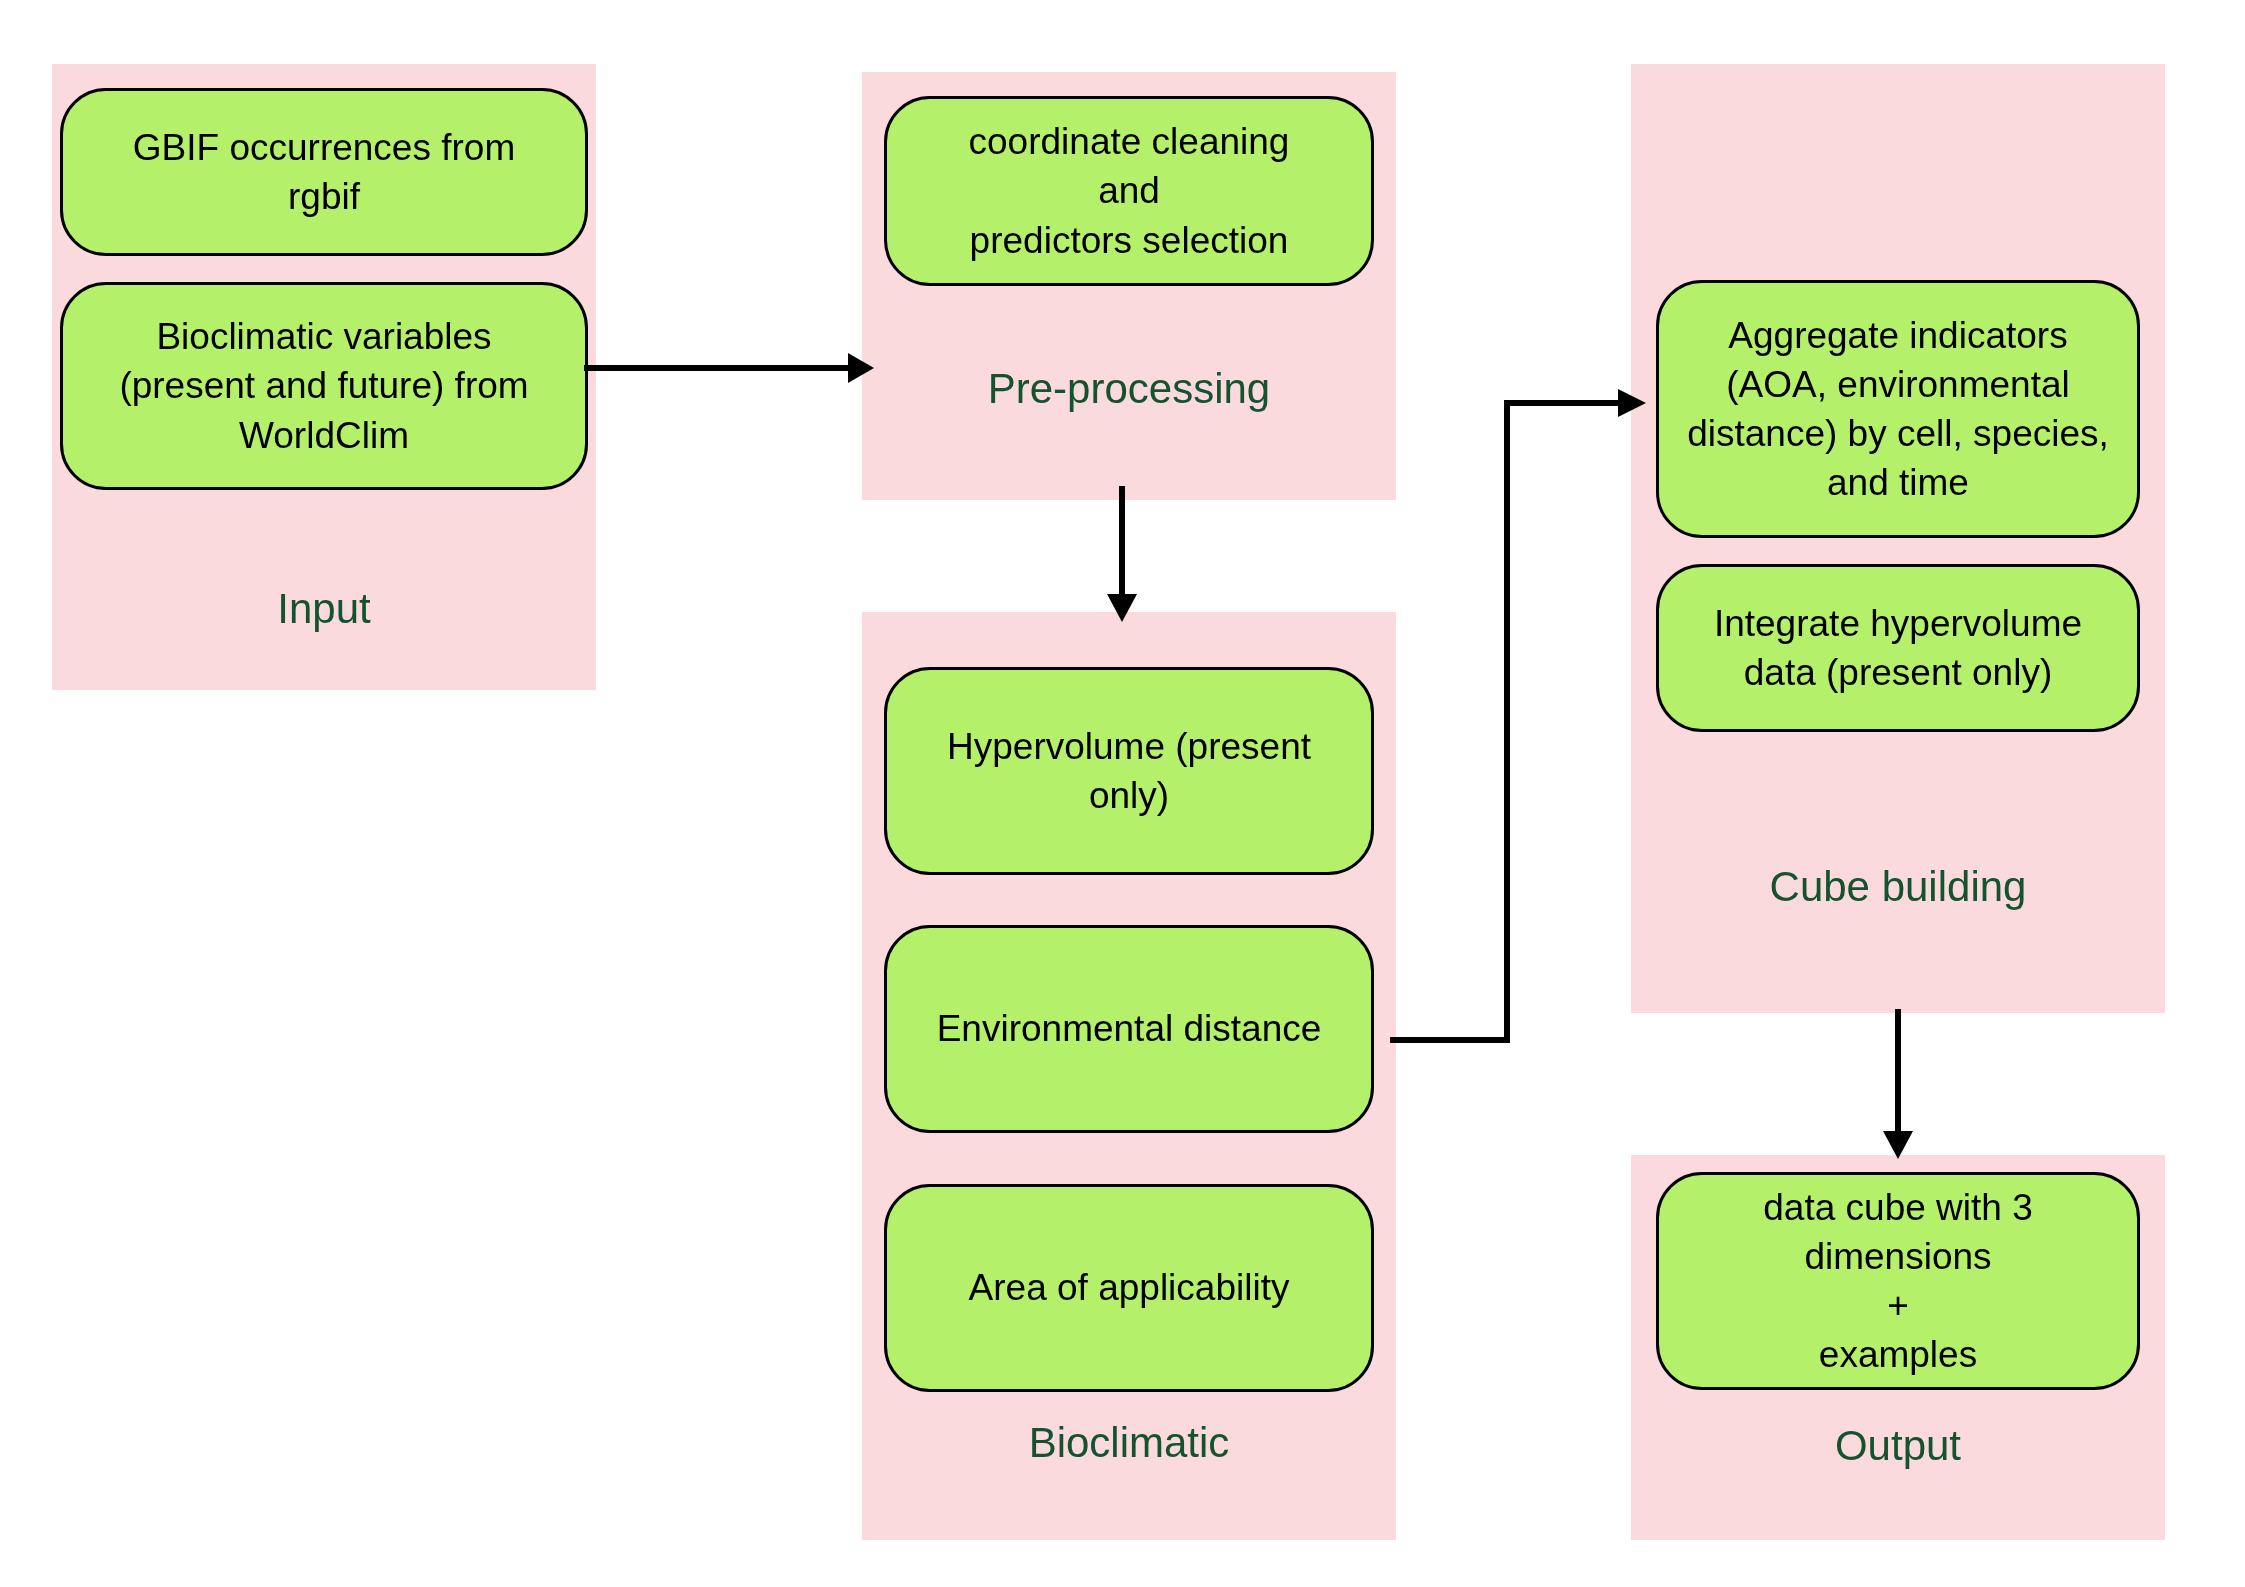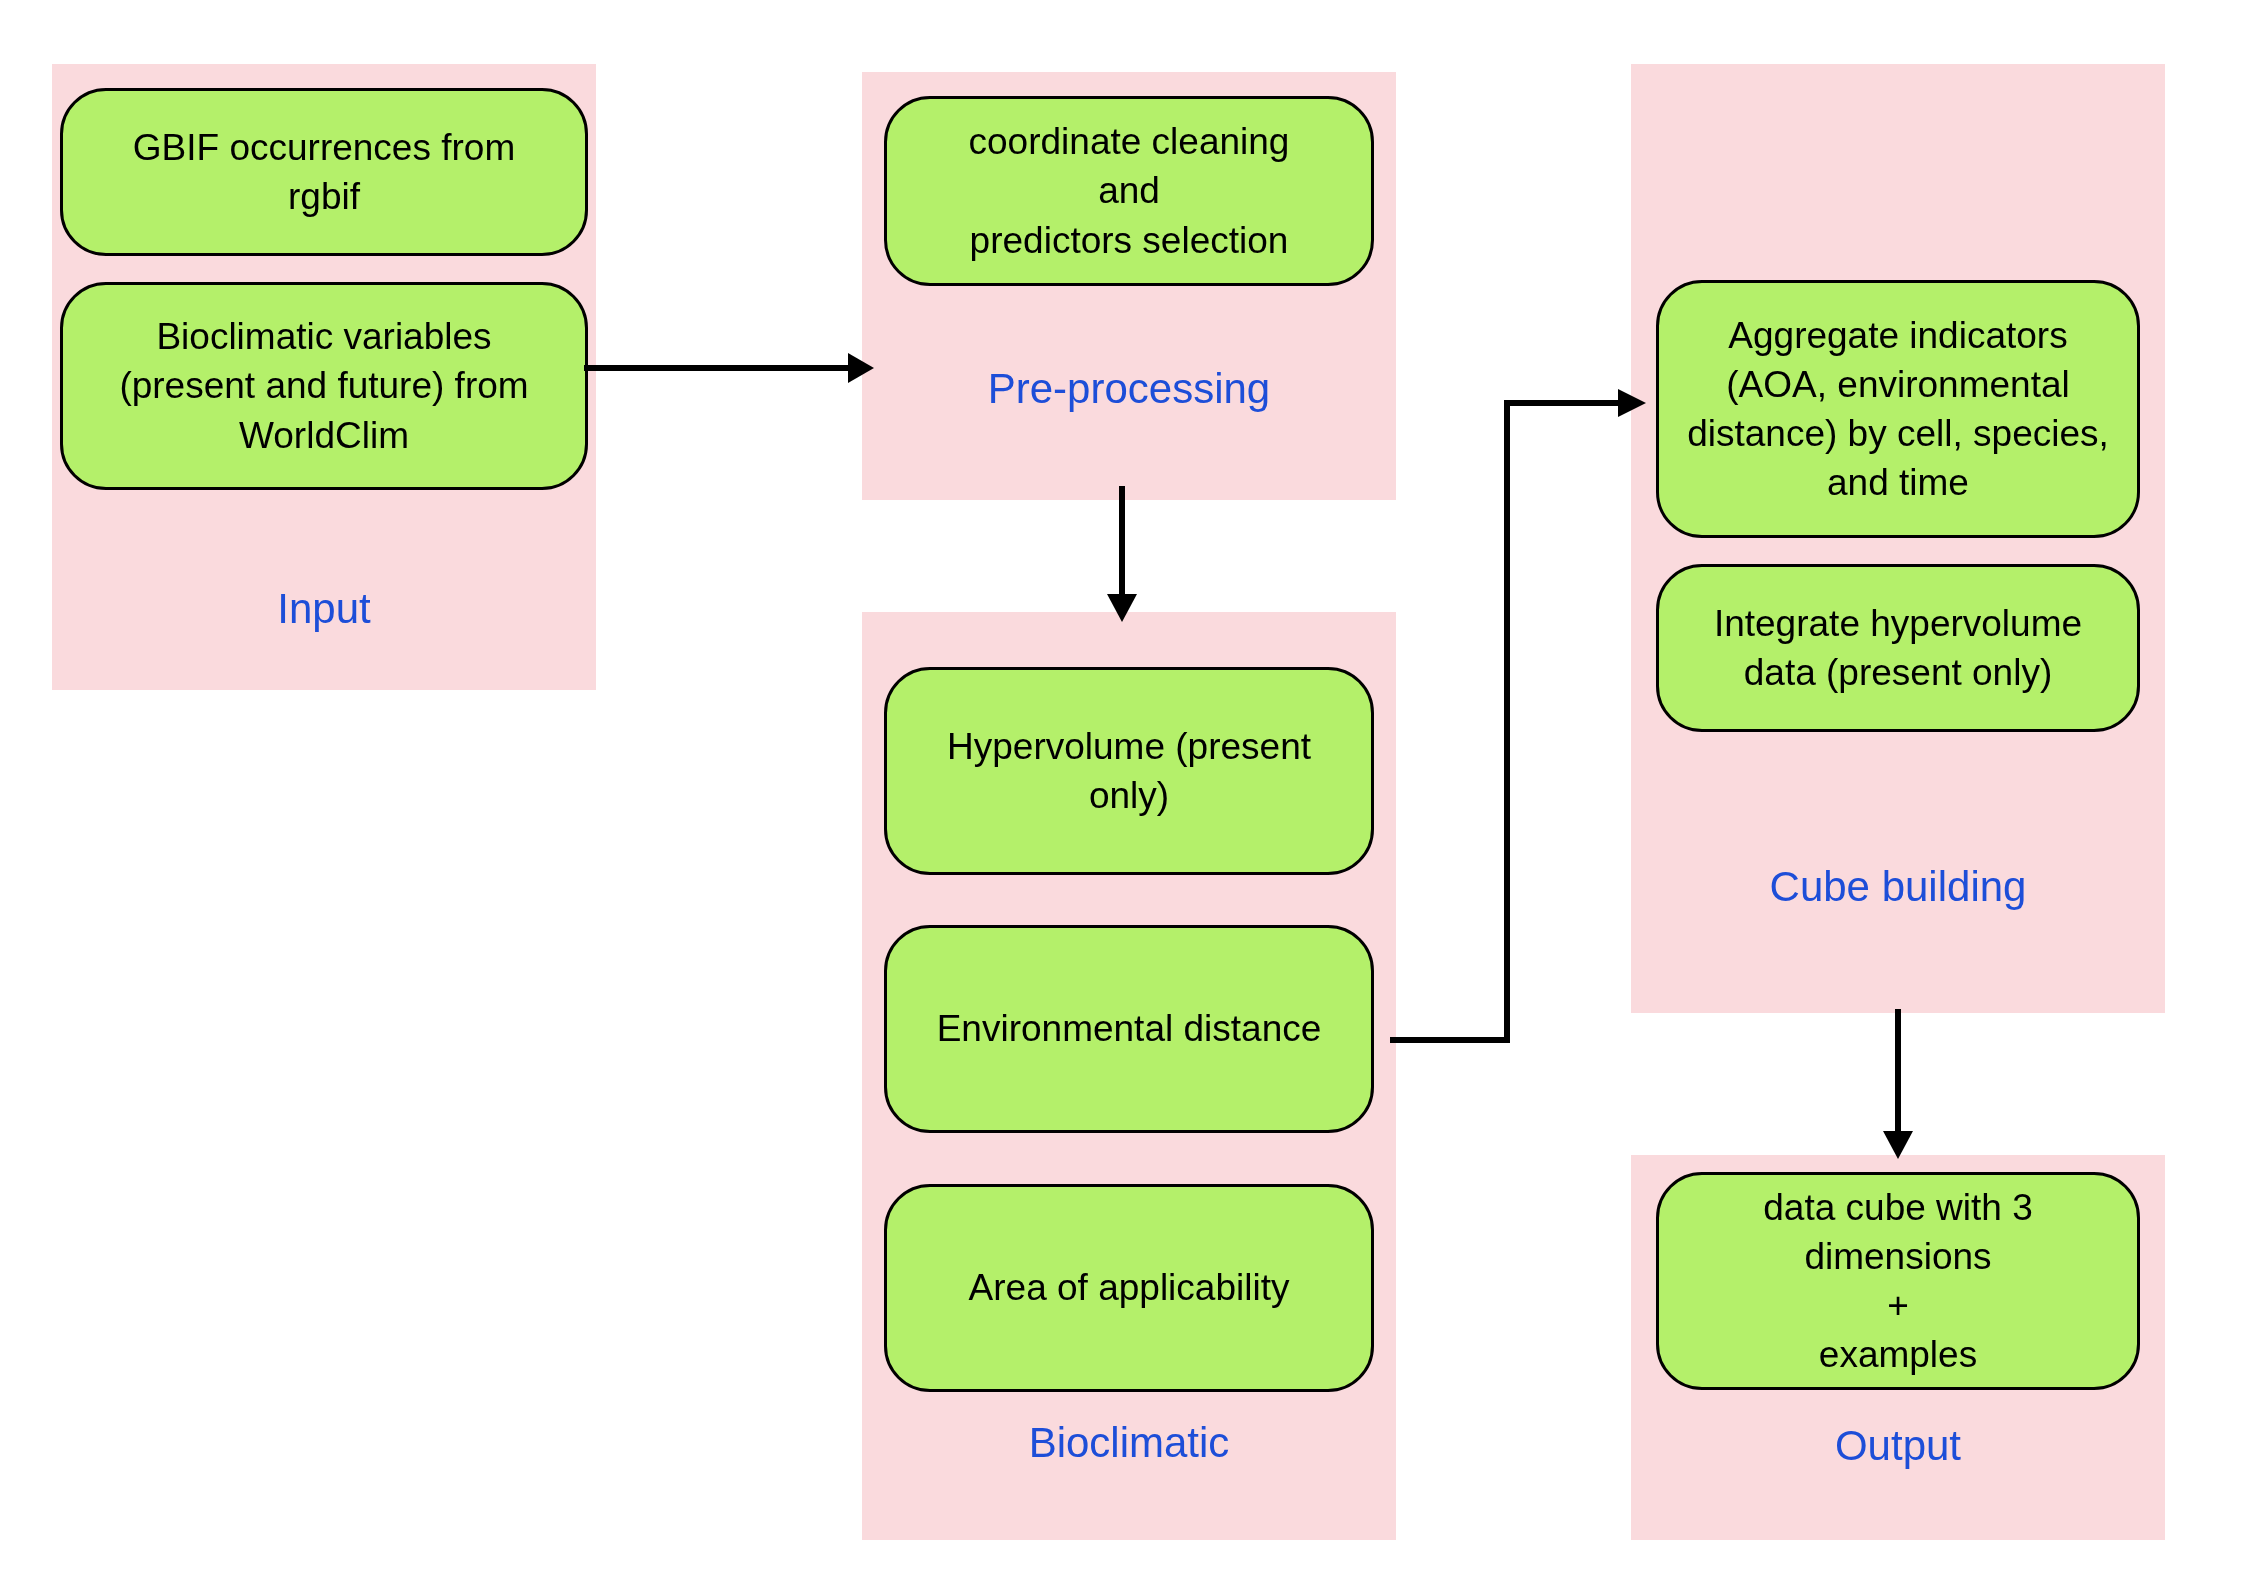--- a/index.html
+++ b/index.html
@@ -21,21 +21,21 @@
     position: absolute;
     background: #fadadd;
     box-sizing: border-box;
   }
   .panel-label {
     position: absolute;
     left: 0;
     right: 0;
     text-align: center;
     font-size: 42px;
-    color: #1d4ed8;
+    color: #14532d;
     line-height: 1.1;
     white-space: nowrap;
   }
   .node {
     position: absolute;
     background: #b4f06a;
     border: 3px solid #000000;
     border-radius: 46px;
     box-sizing: border-box;
     display: flex;

